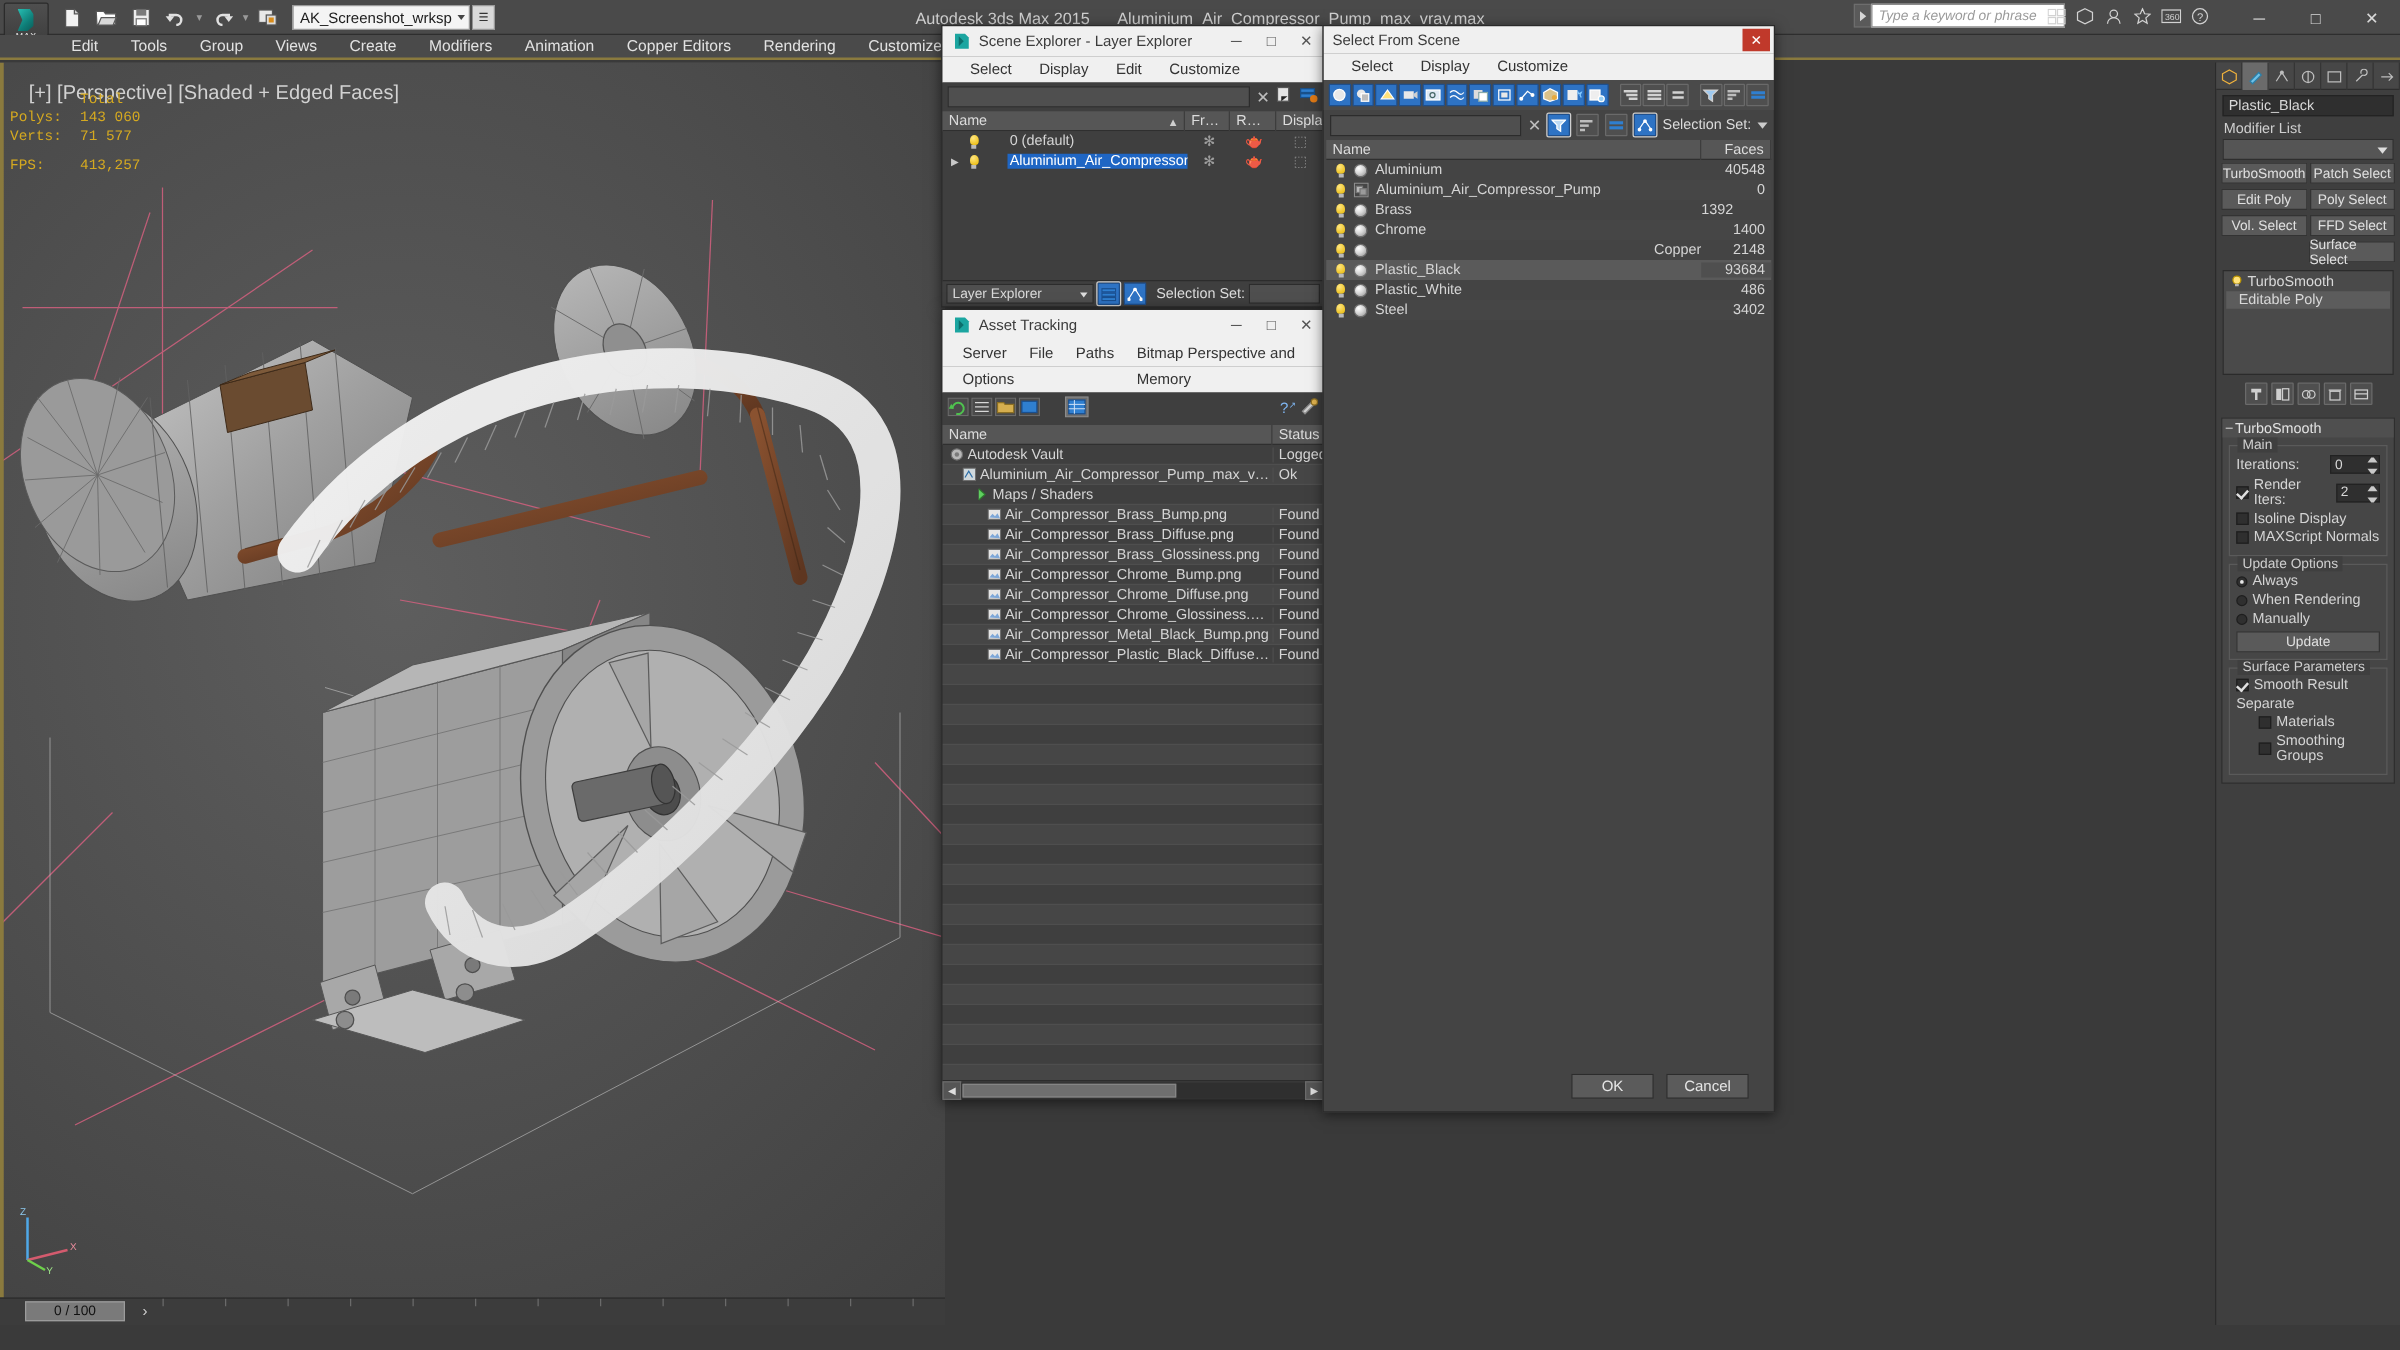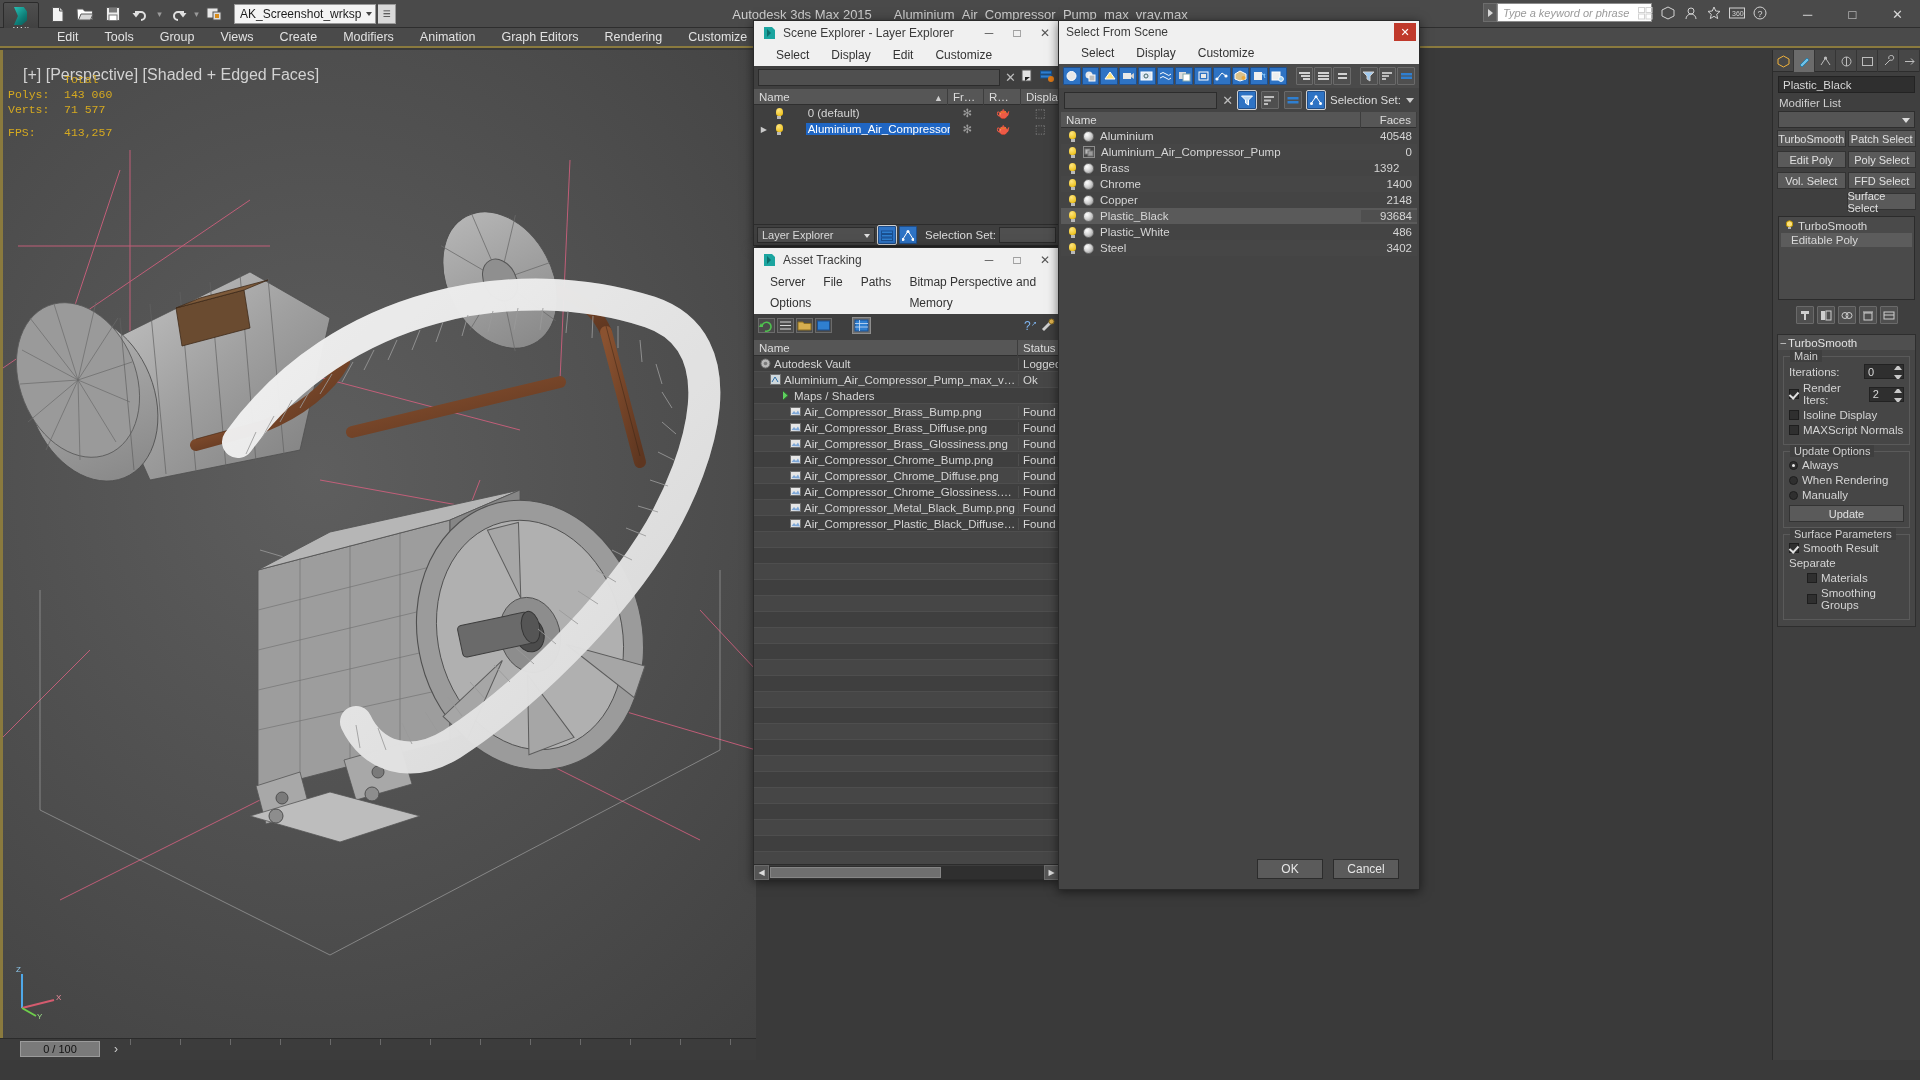--- a/index.html
+++ b/index.html
@@ -325,21 +325,21 @@
   </div>
 
   <div class="menubar">
     <div class="menuitem">Edit</div>
     <div class="menuitem">Tools</div>
     <div class="menuitem">Group</div>
     <div class="menuitem">Views</div>
     <div class="menuitem">Create</div>
     <div class="menuitem">Modifiers</div>
     <div class="menuitem">Animation</div>
-    <div class="menuitem">Graph Editors</div>
+    <div class="menuitem">Copper Editors</div>
     <div class="menuitem">Rendering</div>
     <div class="menuitem">Customize</div>
     <div class="menuitem">MAXScript</div>
     <div class="menuitem">Corona</div>
     <div class="menuitem">Project Man</div>
   </div>
 
   <div class="viewport">
     <div class="vp-gradient"></div>
 
@@ -1171,36 +1171,36 @@
           </span>
           <span style="flex:1;padding-left:6px;overflow:hidden;">Aluminium_Air_Compressor_Pump</span>
           <span style="width:56px;text-align:right;padding-right:5px;">0</span>
         </div>
         <div class="row" style="height: 16px;">
           <span style="width:6px"></span>
           <span class="bulb"></span>
           <span style="width:5px"></span>
           <span class="sphere"></span>
           <span style="flex:1;padding-left:6px;overflow:hidden;">Brass</span>
-          <span style="width:56px;text-align:center;padding-right:5px;">1392</span>
+          <span style="width:56px;text-align:left;padding-right:5px;">1392</span>
         </div>
         <div class="row alt" style="height: 16px;">
           <span style="width:6px"></span>
           <span class="bulb"></span>
           <span style="width:5px"></span>
           <span class="sphere"></span>
           <span style="flex:1;padding-left:6px;overflow:hidden;">Chrome</span>
           <span style="width:56px;text-align:right;padding-right:5px;">1400</span>
         </div>
         <div class="row" style="height: 16px;">
           <span style="width:6px"></span>
           <span class="bulb"></span>
           <span style="width:5px"></span>
           <span class="sphere"></span>
-          <span style="flex:1;padding-left:6px;overflow:hidden;">Copper</span>
+          <span style="flex:1;padding-left:6px;overflow:hidden;text-align:right;">Copper</span>
           <span style="width:56px;text-align:right;padding-right:5px;">2148</span>
         </div>
         <div class="row" style="height: 16px; background: rgb(90, 90, 90);">
           <span style="width:6px"></span>
           <span class="bulb"></span>
           <span style="width:5px"></span>
           <span class="sphere"></span>
           <span style="flex:1;padding-left:6px;overflow:hidden;">Plastic_Black</span>
           <span style="width:56px;text-align:right;padding-right:5px;background:#4f4f4f;">93684</span>
         </div>

